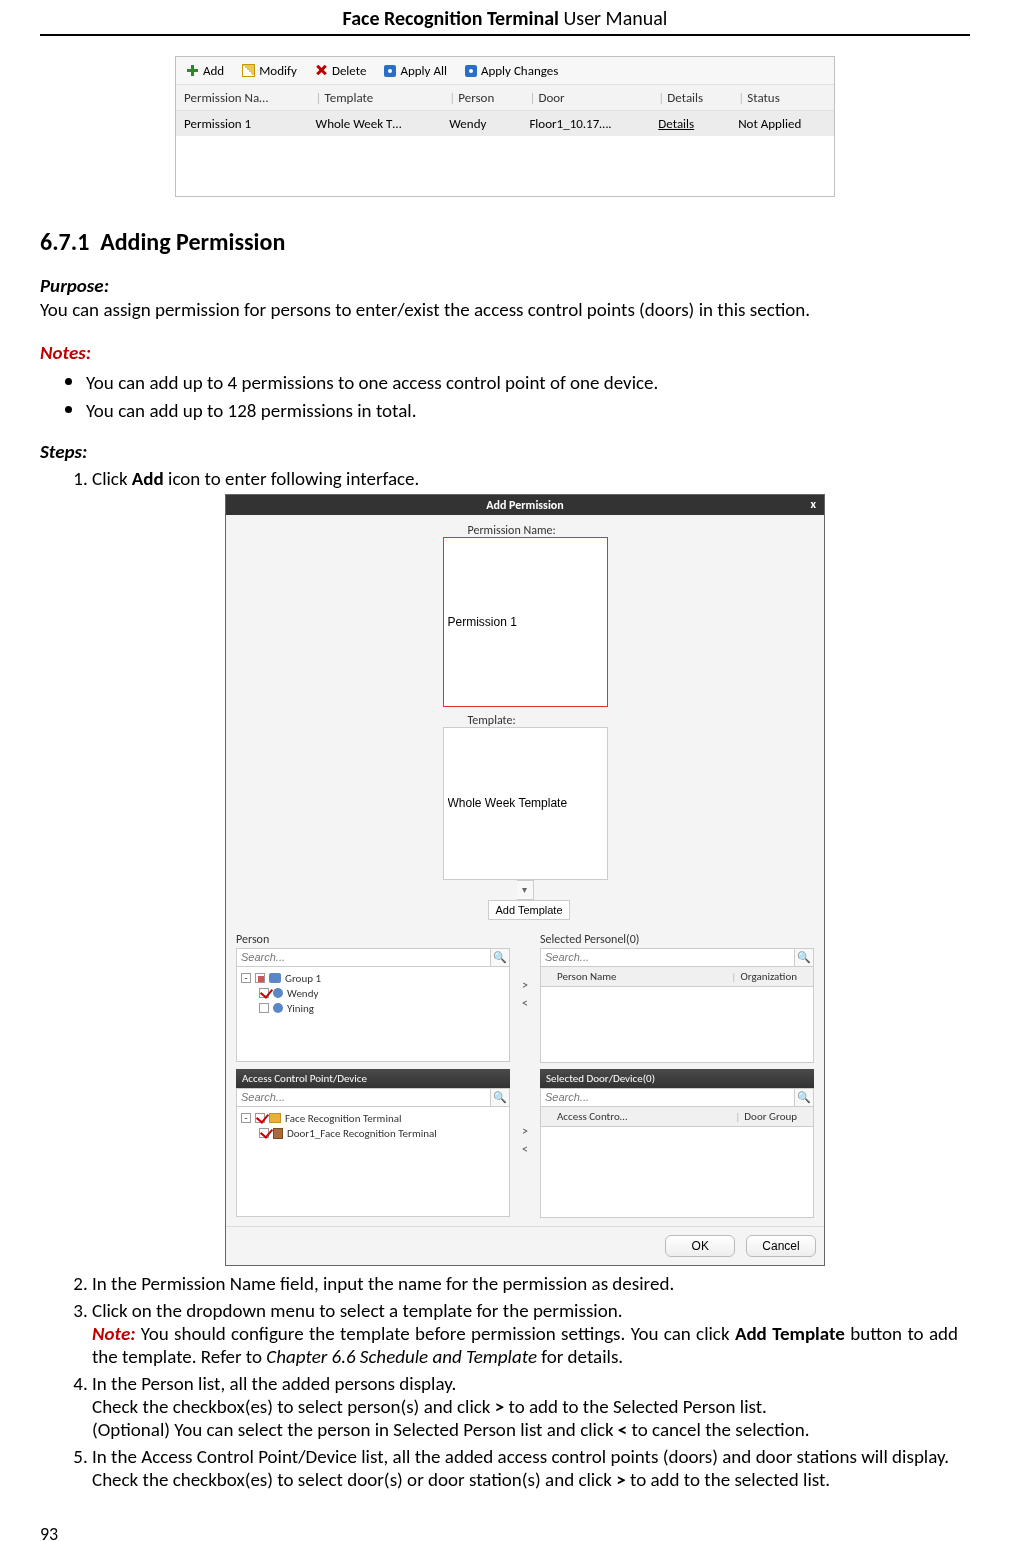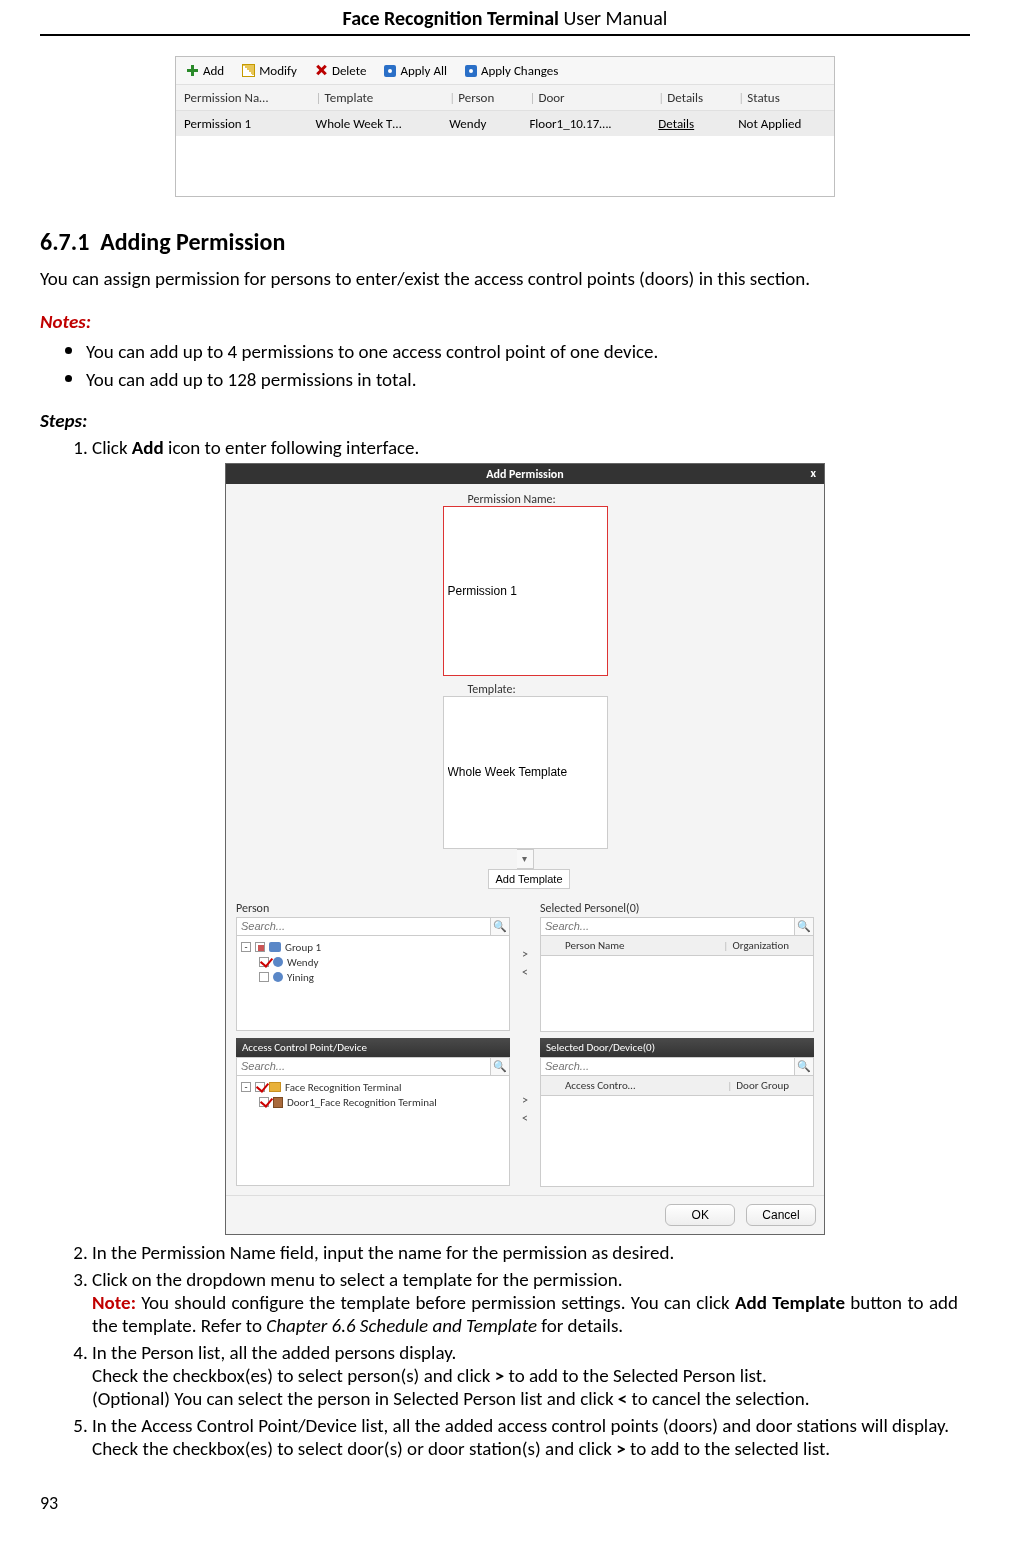--- a/index.html
+++ b/index.html
@@ -58,21 +58,21 @@
   .fig1-table th, .fig1-table td { text-align:left; padding:5px 8px; }
   .fig1-table thead th { background:#f3f3f3; color:#333; font-weight:normal; border-bottom:1px solid #e0e0e0; }
   .fig1-table thead th .sep { color:#bbb; margin-right:3px; }
   .fig1-table tbody tr { background:#ececec; }
   .fig1-blank { height: 60px; }
 
   h2.section { font-size: 24px; font-weight: bold; margin: 20px 0 10px 0; }
   .para { font-size: 19px; line-height: 1.35; text-align: justify; }
   .label-italic { font-style: italic; font-weight: bold; font-size: 19px; margin-top: 18px; }
   .notes-red { color: #c00000; font-style: italic; font-weight: bold; }
-  .note-inline { color:#c00000; font-weight: bold; }
+  .note-inline { color:#c00000; font-style: italic; font-weight: bold; }
 
   ul.bullets { list-style: disc; padding-left: 46px; margin: 4px 0; font-size: 19px; }
   ul.bullets li { margin: 2px 0; }
   ul.bullets li::marker { font-size: 22px; }
   ol.steps { padding-left: 40px; margin: 4px 12px; font-size: 19px; }
   ol.steps > li { margin: 4px 0; text-align: justify; }
 
   
   .fig2 {
     width: 600px;
@@ -128,21 +128,21 @@
   .fico-person { width:10px; height:10px; border-radius:50%; background:#5a87c7; display:inline-block; }
   .fico-group { width:12px; height:10px; background:#5a87c7; display:inline-block; border-radius:2px; }
   .fico-door { width:10px; height:11px; background:#a86a3c; display:inline-block; border:1px solid #7a4a22; }
 
   .mid-arrows {
     width:14px; display:flex; flex-direction:column; justify-content:center; gap:4px; align-items:center;
     font-size:12px; color:#555;
   }
 
   .fig2-thead {
-    background:#f0f0f0; border:1px solid #ccc; border-top:none; padding:3px 24px; font-size:11px; display:flex;
+    background:#f0f0f0; border:1px solid #ccc; border-top:none; padding:3px 16px; font-size:11px; display:flex;
   }
   .fig2-thead span:first-child { flex:1; }
   .fig2-thead .sep2 { color:#bbb; margin:0 4px; }
 
   .fig2-section-hdr {
     background: linear-gradient(#4a4a4a,#333);
     color:#fff; padding:3px 6px; font-size:11px; margin-top:6px;
   }
   .fig2-footer {
     background:#f4f4f4; border-top:1px solid #ddd; padding:8px; text-align:right;
@@ -208,20 +208,21 @@
       </tr>
         </tbody>
     </table>
     <div class="fig1-blank"></div>
   </div>
 
   <h2 class="section">
     <span>6.7.1</span>&nbsp;&nbsp;<span>Adding Permission</span>
   </h2>
 
+  <div class="label-italic">Purpose:</div>
   <div class="para">You can assign permission for persons to enter/exist the access control points (doors) in this section.</div>
 
   <div class="label-italic notes-red">Notes:</div>
   <ul class="bullets">
     <li>You can add up to 4 permissions to one access control point of one device.</li>
     <li>You can add up to 128 permissions in total.</li>
   </ul>
 
   <div class="label-italic">Steps:</div>
   <ol class="steps">

